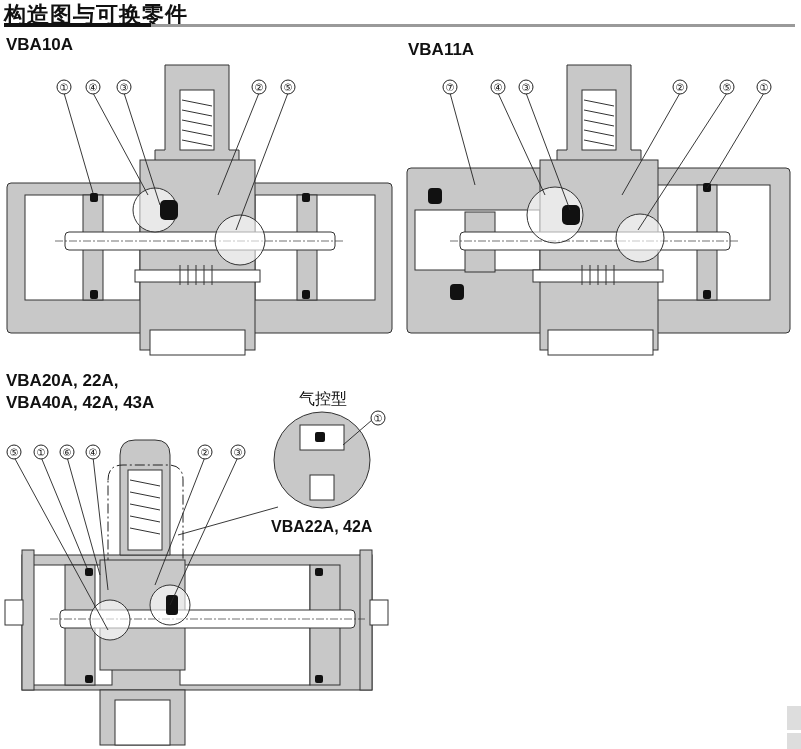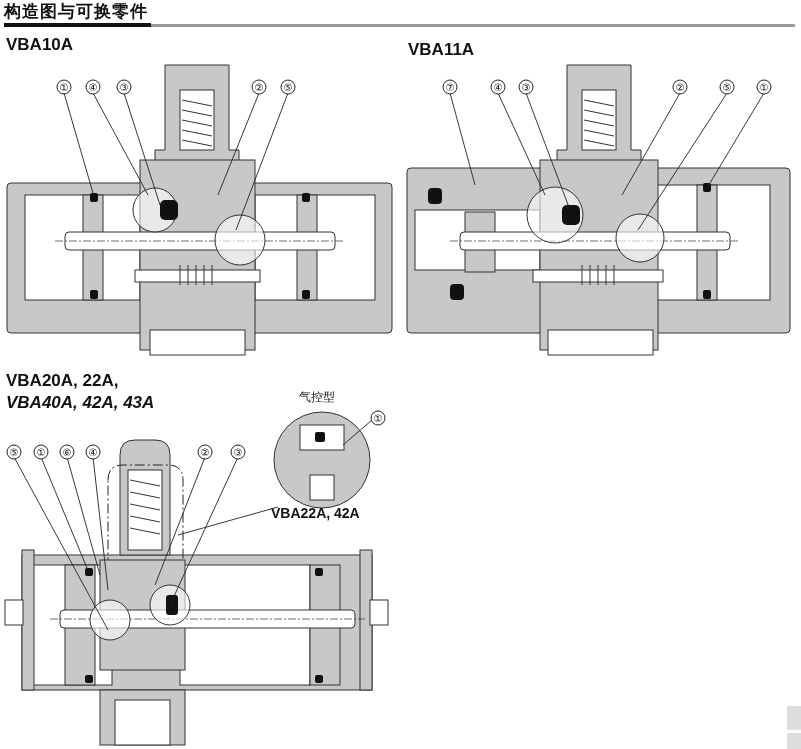--- a/index.html
+++ b/index.html
@@ -1,21 +1,21 @@
 <!DOCTYPE html>
 <html><head>
 <meta charset="utf-8">
 <style>
   html,body{margin:0;padding:0;background:#fff;}
   body{width:801px;height:749px;position:relative;overflow:hidden;font-family:"Liberation Sans",sans-serif;}
-  .hdr{position:absolute;left:4px;top:0;font-size:17px;font-weight:bold;color:#111;letter-spacing:1px;font-family:"DejaVu Sans",sans-serif;}
+  .hdr{position:absolute;left:4px;top:0;font-size:22px;font-weight:bold;color:#111;letter-spacing:1px;font-family:"DejaVu Sans",sans-serif;}
   .rule-black{position:absolute;left:4px;top:23px;width:147px;height:4px;background:#111;}
   .rule-gray{position:absolute;left:151px;top:24px;width:644px;height:3px;background:#9a9a9a;}
   .model{position:absolute;font-weight:bold;font-size:17px;color:#111;font-family:"Liberation Sans",sans-serif;}
-  .callout-lbl{position:absolute;font-size:12px;color:#111;font-family:"DejaVu Sans",sans-serif;}
+  .callout-lbl{position:absolute;font-size:16px;color:#111;font-family:"DejaVu Sans",sans-serif;}
   svg{position:absolute;}
   .bal{fill:#fff;stroke:#222;stroke-width:1;}
   .baltxt{font-size:10px;font-family:"Liberation Sans",sans-serif;fill:#111;text-anchor:middle;}
   .body{fill:#c8c8c8;stroke:#333;stroke-width:1;}
   .white{fill:#fff;stroke:#333;stroke-width:1;}
   .seal{fill:#111;}
   .lead{stroke:#222;stroke-width:0.9;fill:none;}
   .ctr{stroke:#333;stroke-width:0.7;stroke-dasharray:8 2 2 2;}
   .corner{position:absolute;left:787px;top:706px;width:14px;height:24px;background:#ddd;}
   .corner2{position:absolute;left:787px;top:733px;width:14px;height:16px;background:#ddd;}
@@ -144,23 +144,23 @@
       <circle class="bal" cx="327" cy="27" r="7"></circle>
       <text class="baltxt" x="327" y="31">⑤</text>
     </g>
   <g>
       <circle class="bal" cx="364" cy="27" r="7"></circle>
       <text class="baltxt" x="364" y="31">①</text>
     </g>
 </svg>
 
 <div class="model" style="left:6px;top:371px;text-align:right;">VBA20A, 22A,</div>
-<div class="model" style="left:6px;top:393px;font-style:italic;">VBA40A, 42A, 43A</div>
+<div class="model" style="left:6px;top:393px;">VBA40A, 42A, 43A</div>
 <div class="callout-lbl" style="left:299px;top:389px;">气控型</div>
-<div class="model" style="left:271px;top:505px;font-size:14px;text-align:right;">VBA22A, 42A</div>
+<div class="model" style="left:271px;top:518px;font-size:16px;text-align:right;">VBA22A, 42A</div>
 
 <svg style="left:0;top:400px;" width="400" height="349" viewBox="0 0 400 349">
 
   <circle class="body" cx="322" cy="60" r="48"></circle>
   <rect class="white" x="300" y="25" width="44" height="25"></rect>
   <rect class="white" x="310" y="75" width="24" height="25"></rect>
   <rect class="seal" x="315" y="32" width="10" height="10" rx="2"></rect>
   <line class="lead" x1="178" y1="135" x2="278" y2="107"></line>
   <line class="lead" x1="343" y1="45" x2="372" y2="20"></line>
   <g>

